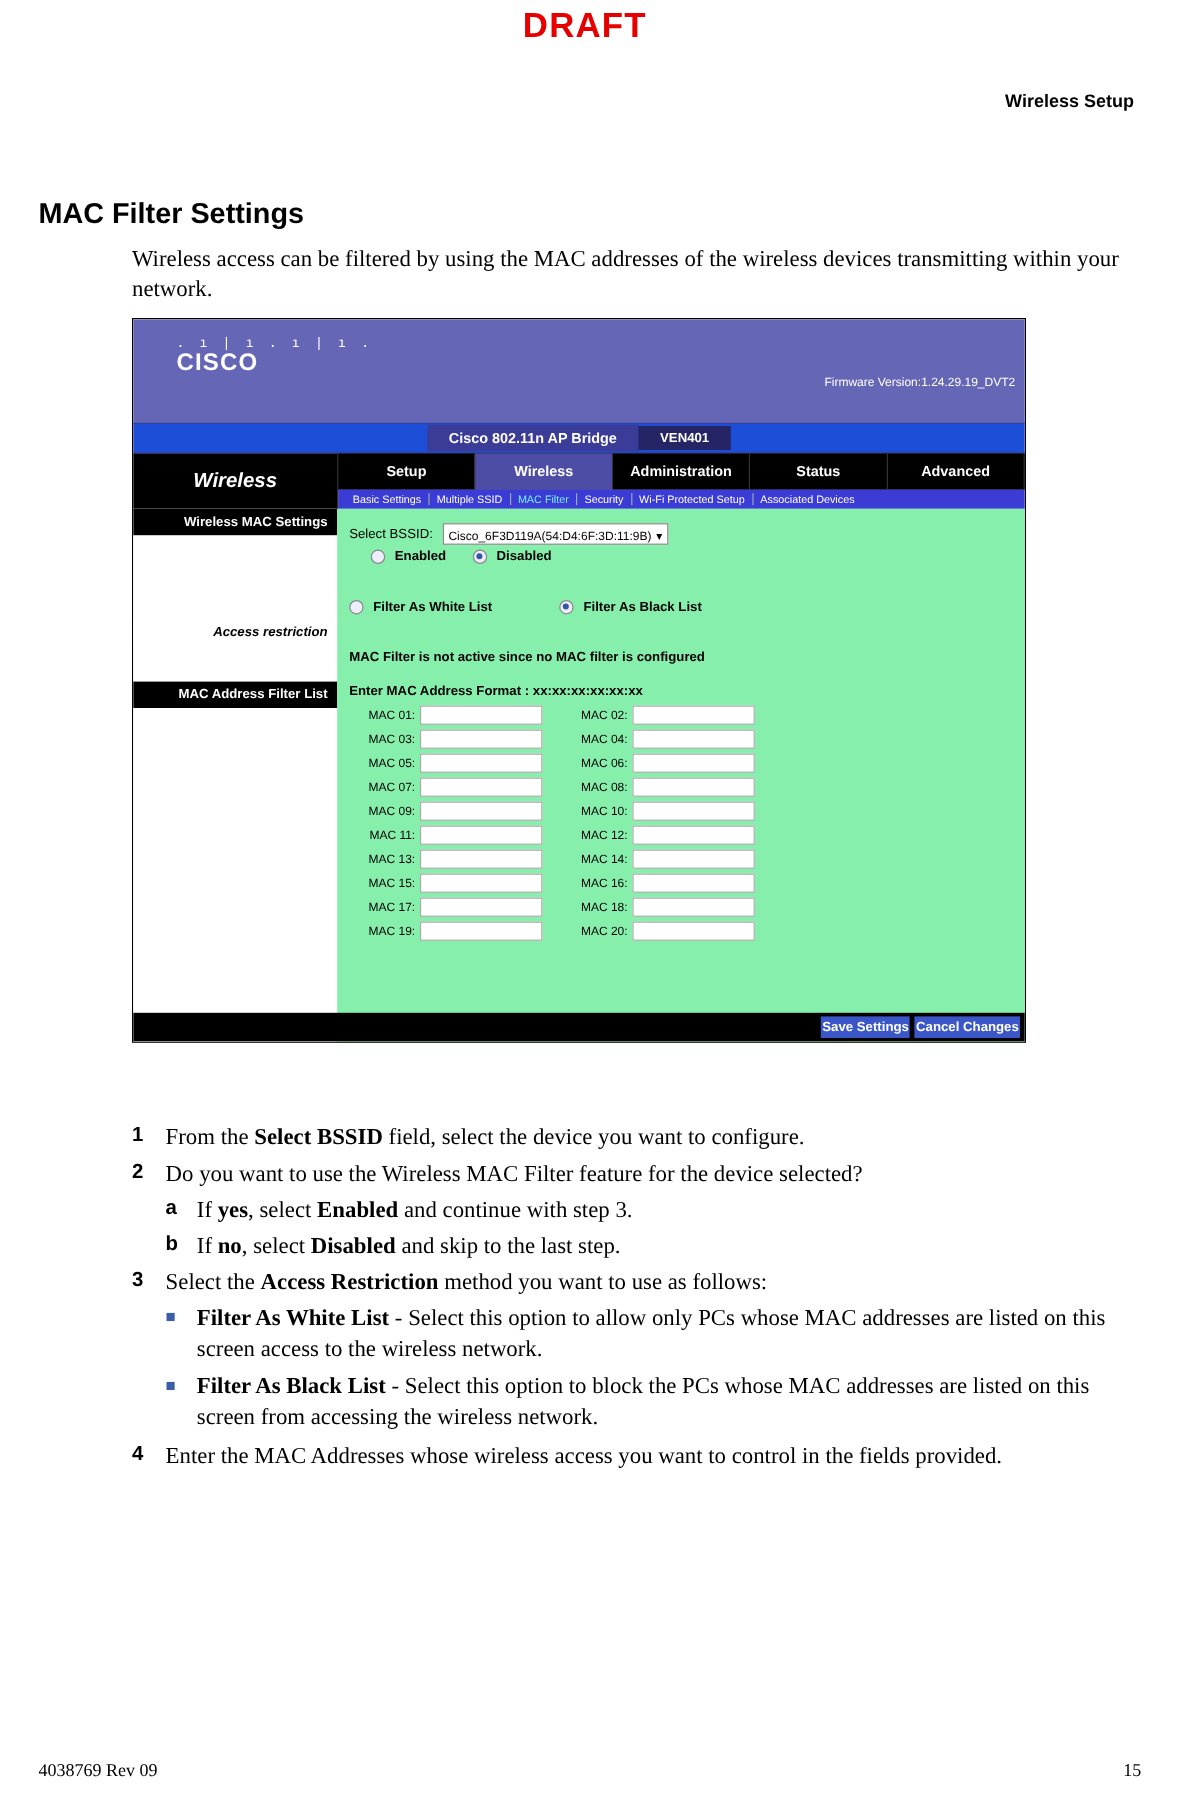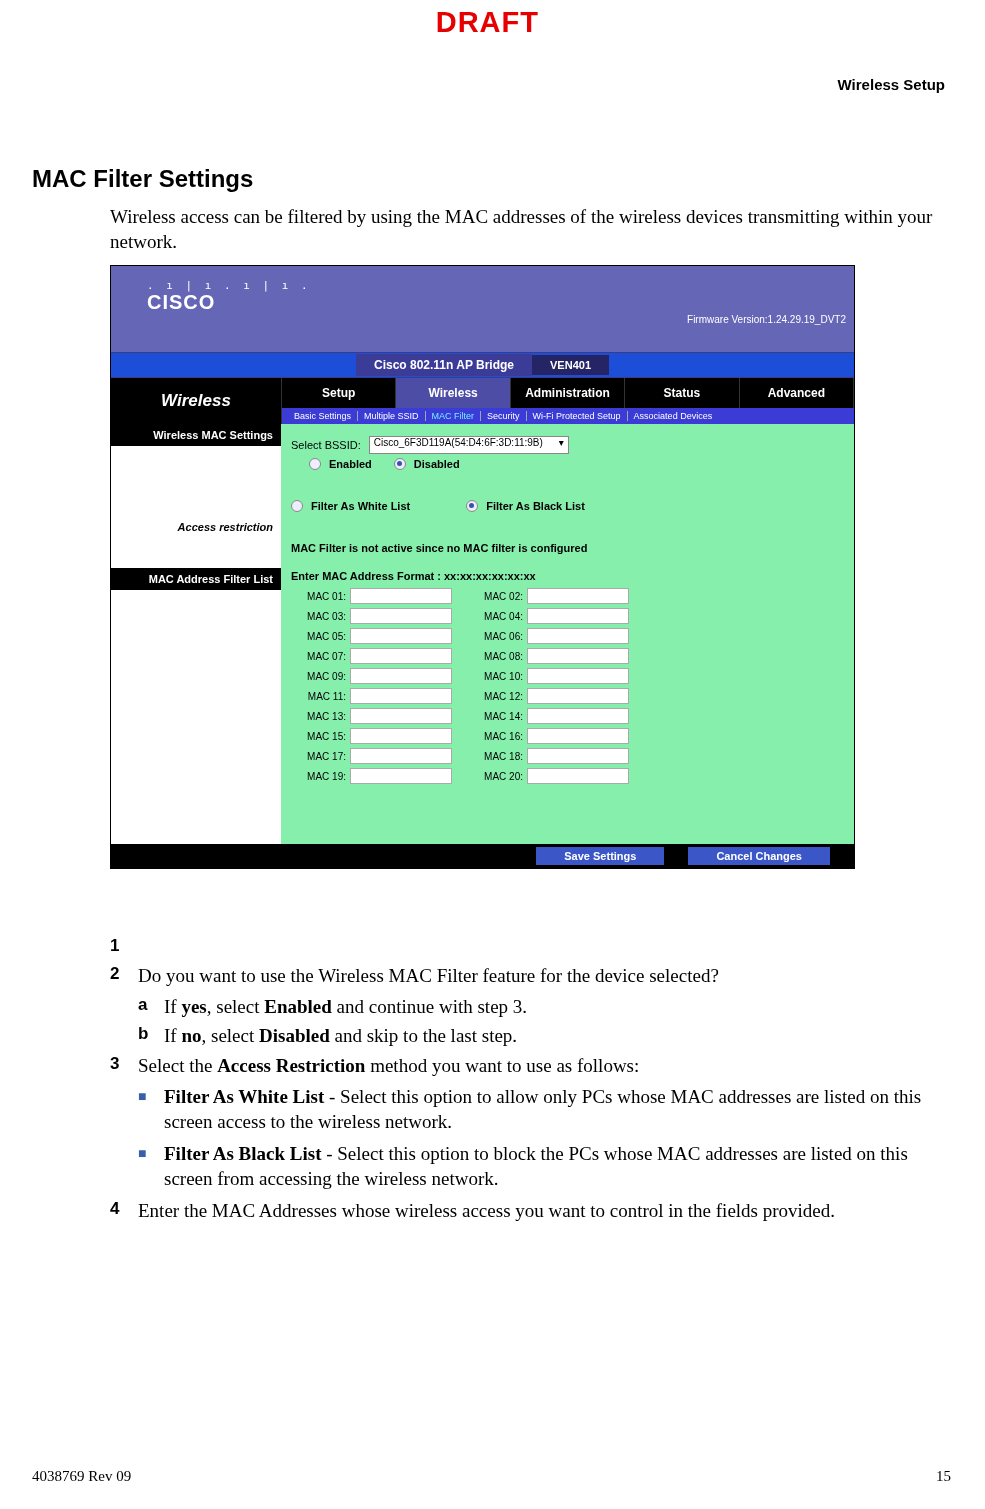--- a/index.html
+++ b/index.html
@@ -136,32 +136,32 @@
     font-size:11px;
   }
   .ss-leftcol{width:170px;background:#fff;}
   .ss-leftcol .row{height:22px;background:#000;color:#fff;font-weight:700;font-size:11px;text-align:right;padding-right:8px;line-height:22px;margin-top:0}
   .ss-leftcol .gap{height:70px}
   .ss-leftcol .gap2{height:30px}
   .ss-main{flex:1;background:#86efac;padding:8px 10px 0 10px;position:relative;color:#000}
   .ss-rightcol{width:100px;background:#4d4da6;color:#fff;font-size:10px;padding:6px 6px}
   .ss-field-row{display:flex;align-items:center;gap:8px;margin:4px 0}
   .lbl{font-size:11px}
-  .sel{border:1px solid #888;background:#fff;padding:0 4px;font-size:10px;height:16px;display:flex;align-items:flex-start;gap:16px}
+  .sel{border:1px solid #888;background:#fff;padding:0 4px;font-size:10px;height:16px;display:flex;align-items:flex-end;gap:4px}
   .radio{width:10px;height:10px;border-radius:50%;border:1px solid #888;display:inline-block;vertical-align:middle;position:relative;background:#eef}
   .radio.sel-on::after{content:"";position:absolute;width:5px;height:5px;border-radius:50%;background:#35a;left:2px;top:2px}
   .bold{font-weight:700}
   .mac-head{font-weight:700;font-size:11px;margin-top:10px}
   .mac-grid{width:340px;margin-top:4px}
   .mrow{display:flex;align-items:center;height:20px}
   .mcell-l{width:55px;text-align:right;font-size:10px;padding-right:4px}
   .minput{width:100px;height:14px;border:1px solid #aaa;background:#fff}
   .spacer{width:16px}
   .bottombar{position:absolute;bottom:0;left:0;right:0;height:24px;background:#000;display:flex;justify-content:flex-end;align-items:center}
-  .bbtn{background:#3b57c7;color:#fff;font-size:11px;font-weight:700;padding:3px 28px;margin-right:24px}
+  .bbtn{background:#3b57c7;color:#fff;font-size:11px;font-weight:700;padding:3px 1px;margin-right:4px}
   .bbtn.cancel{background:#3b57c7}
   .instructions {
     position: absolute;
     top: 935px;
     left: 110px;
     right: 46px;
     font-size: 19px;
     line-height: 1.35;
   }
   .num-row{display:flex;margin-bottom:5px}
@@ -324,20 +324,23 @@
     </div>
     <div class="bottombar">
       <div class="bbtn">Save Settings</div>
       <div class="bbtn cancel">Cancel Changes</div>
     </div>
   </div>
 
   <div class="instructions">
     <div class="num-row">
       <div class="num">1</div>
+      <div class="txt">
+        <span>From the </span><strong>Select BSSID</strong><span> field, select the device you want to configure.</span>
+      </div>
     </div>
     <div class="num-row">
       <div class="num">2</div>
       <div class="txt">Do you want to use the Wireless MAC Filter feature for the device selected?</div>
     </div>
     <div class="sub-row">
       <div class="sub-lbl">a</div>
       <div class="txt">
         <span>If </span><strong>yes</strong><span>, select </span><strong>Enabled</strong><span> and continue with step 3.</span>
       </div>

